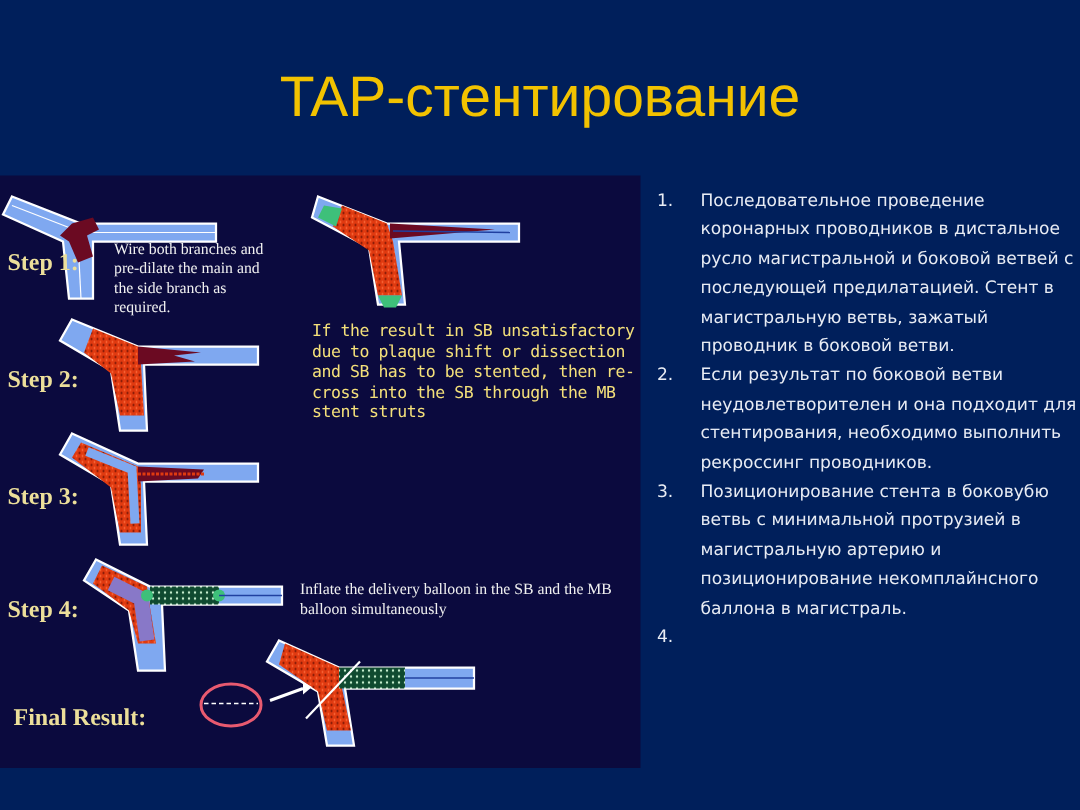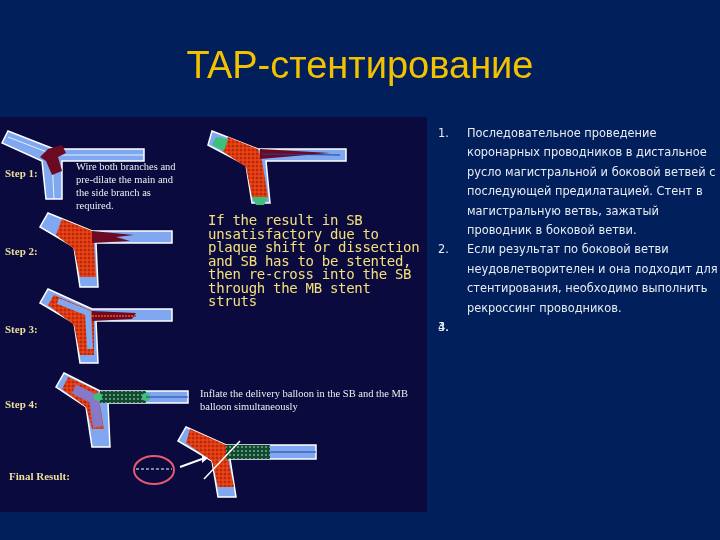--- a/index.html
+++ b/index.html
@@ -17,30 +17,30 @@
   }
   .figure {
     position:absolute; left:0; top:117px; width:427px; height:395px;
     background:#0b0a3e;
     overflow:hidden;
   }
   .figure svg { position:absolute; left:0; top:0; }
   .step-label {
     position:absolute; color:#ecdf9a;
     font-family:"Liberation Serif", serif; font-weight:bold;
-    font-size:11px;
+    font-size:16px;
   }
   .fig-text {
     position:absolute; color:#f0f0f0;
     font-family:"Liberation Serif", serif;
     font-size:10.5px; line-height:13px;
   }
   .fig-text.yellow {
     color:#f4e07a; font-family:"DejaVu Sans Mono", monospace;
-    font-size:14px; line-height:13.5px; letter-spacing:-0.3px;
+    font-size:11px; line-height:13.5px; letter-spacing:-0.3px;
   }
   .list {
     position:absolute; left:438px; top:124px; width:282px;
     margin:0; padding:0; list-style:none;
     color:#e8ecf4;
     font-family:"DejaVu Sans", sans-serif;
     font-size:11.4px; line-height:19.4px;
   }
   .list li { position:relative; padding-left:29px; }
   .list .num { position:absolute; left:0; top:0; }
@@ -137,17 +137,18 @@
   <li>
     <span class="num">1.</span>
     <span>Последовательное проведение коронарных проводников в дистальное русло магистральной и боковой ветвей с последующей предилатацией. Стент в магистральную ветвь, зажатый проводник в боковой ветви.</span>
   </li>
   <li>
     <span class="num">2.</span>
     <span>Если результат по боковой ветви неудовлетворителен и она подходит для стентирования, необходимо выполнить рекроссинг проводников.</span>
   </li>
   <li>
     <span class="num">3.</span>
+    <span>Позиционирование  стента в боковубю ветвь с минимальной протрузией в магистральную артерию и позиционирование некомплайнсного баллона в магистраль.</span>
   </li>
   <li>
     <span class="num">4.</span>
   </li>
 </ol>
 
 </body></html>

